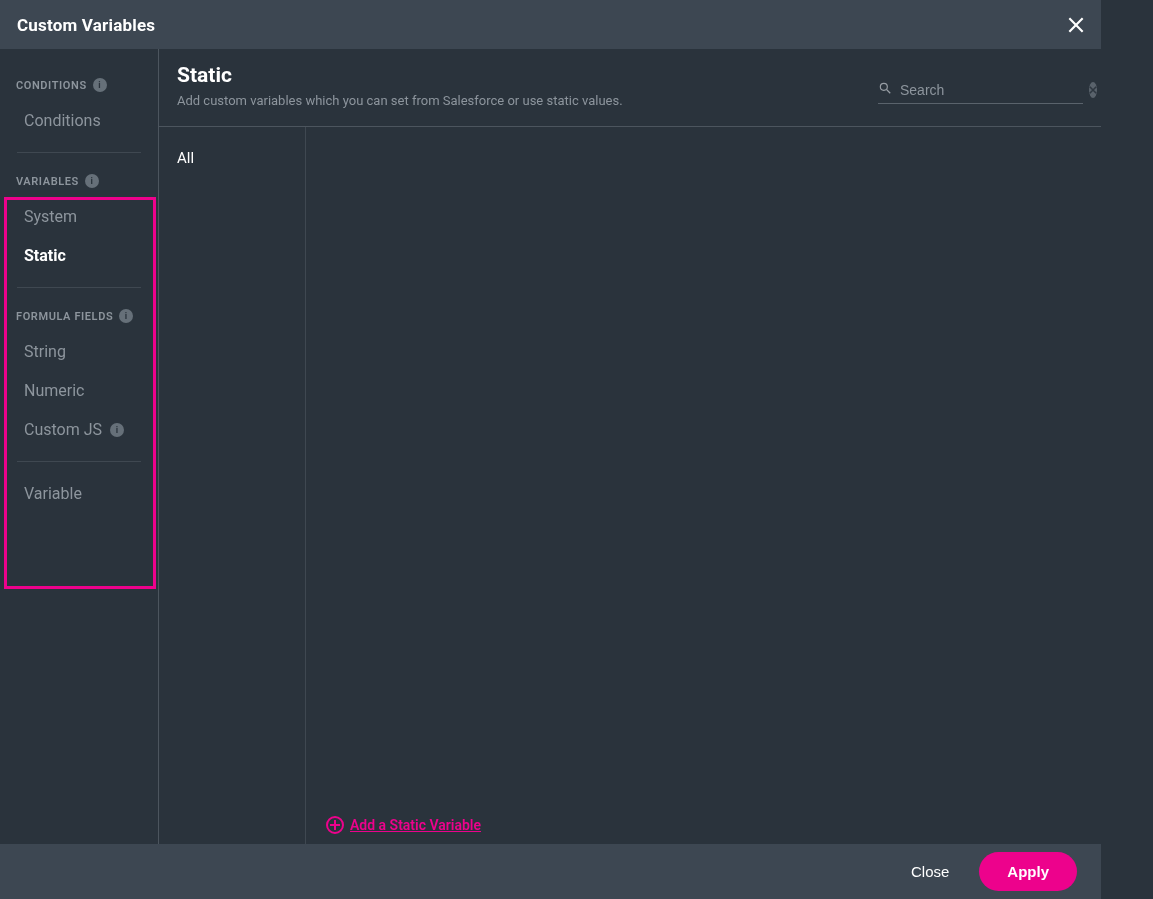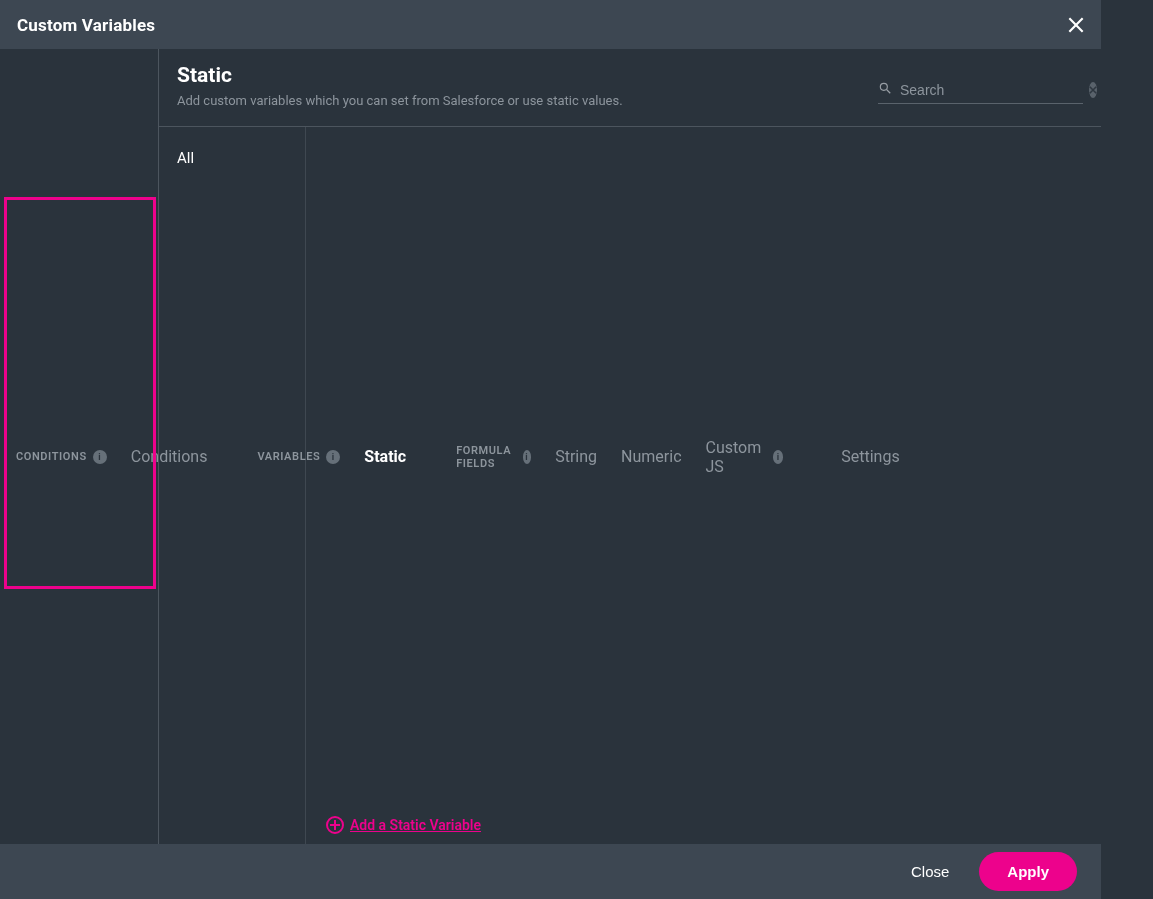--- a/index.html
+++ b/index.html
@@ -3,21 +3,21 @@
 <meta charset="utf-8">
 <style>
   * { box-sizing: border-box; margin: 0; padding: 0; }
   html, body { width: 1153px; height: 899px; font-family: -apple-system, "Segoe UI", Roboto, "Helvetica Neue", Arial, sans-serif; background: #2a333c; color: #fff; overflow: hidden; }
   .modal { width: 1101px; height: 899px; background: #2a333c; display: flex; flex-direction: column; }
   .titlebar { height: 49px; background: #3d4752; display: flex; align-items: center; justify-content: space-between; padding: 0 14px 0 17px; }
   .titlebar h1 { font-size: 17px; font-weight: 700; color: #fff; letter-spacing: 0.2px; }
   .close-x { width: 22px; height: 22px; cursor: pointer; display: flex; align-items: center; justify-content: center; }
   .close-x svg { width: 20px; height: 20px; }
   .body { flex: 1; display: flex; min-height: 0; }
-  .sidebar { width: 159px; border-right: 1px solid #4c555e; display: flex; padding-top: 20px; position: relative; }
+  .sidebar { width: 159px; border-right: 1px solid #4c555e; display: flex; flex-direction: column; padding-top: 20px; position: relative; }
   .section-header { display: flex; align-items: center; padding: 9px 0 9px 16px; font-size: 11px; letter-spacing: 0.6px; color: #8d959d; font-weight: 600; }
   .info-badge { display: inline-flex; align-items: center; justify-content: center; width: 14px; height: 14px; border-radius: 50%; background: #667079; color: #2a333c; font-size: 9px; font-weight: 700; margin-left: 6px; font-style: normal; }
   .nav-item { padding: 10px 0 10px 24px; font-size: 16px; color: #8d959d; cursor: pointer; display: flex; align-items: center; }
   .nav-item.active { color: #fff; font-weight: 700; }
   .divider { height: 1px; background: #3f4851; margin: 12px 17px; }
   .highlight-box { position: absolute; left: 4px; top: 148px; width: 152px; height: 392px; border: 3px solid #ed028c; pointer-events: none; }
   .main { flex: 1; display: flex; flex-direction: column; min-width: 0; }
   .main-header { padding: 14px 18px 18px 18px; border-bottom: 1px solid #4c555e; display: flex; align-items: flex-end; justify-content: space-between; }
   .mh-left { display: flex; flex-direction: column; }
   .mh-title { font-size: 21px; font-weight: 700; color: #fff; margin-bottom: 6px; }
@@ -66,20 +66,23 @@
       <div class="nav-item">
         <span>Conditions</span>
       </div>
 
       <div class="divider"></div>
 
       <div class="section-header">
         <span>VARIABLES</span>
         <span class="info-badge">i</span>
       </div>
+      <div class="nav-item">
+        <span>System</span>
+      </div>
       <div class="nav-item active">
         <span>Static</span>
       </div>
 
       <div class="divider"></div>
 
       <div class="section-header">
         <span>FORMULA FIELDS</span>
         <span class="info-badge">i</span>
       </div>
@@ -90,21 +93,21 @@
         <span>Numeric</span>
       </div>
       <div class="nav-item">
         <span>Custom JS</span>
         <span class="info-badge" style="margin-left:8px;">i</span>
       </div>
 
       <div class="divider"></div>
 
       <div class="nav-item">
-        <span>Settings</span>
+        <span>Variable</span>
       </div>
 
       <div class="highlight-box"></div>
     </div>
 
     <div class="main">
 
       <div class="main-header">
         <div class="mh-left">
           <div class="mh-title">Static</div>

